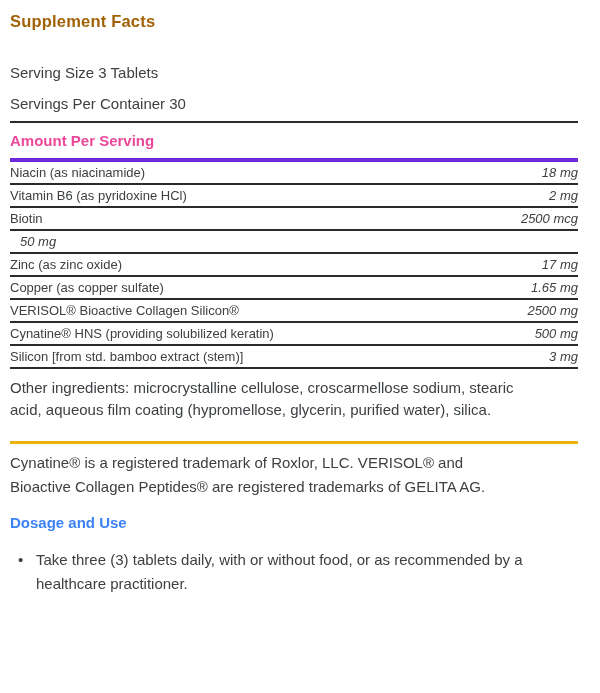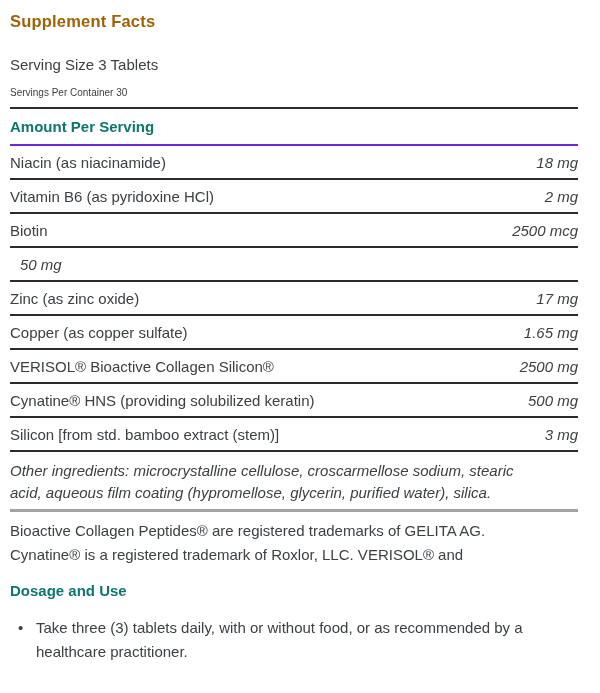--- a/index.html
+++ b/index.html
@@ -18,67 +18,66 @@
     padding: 12px 22px 0 10px;
   }
   .title {
     font-size: 16.5px;
     font-weight: bold;
     color: #a16207;
     letter-spacing: 0.2px;
     margin: 0;
   }
   .serving-size {
-    margin-top: 25px;
+    margin-top: 33px;
     font-size: 15px;
   }
   .servings-per-container {
     margin-top: 14px;
-    font-size: 10px;
+    font-size: 15px;
     padding-bottom: 9px;
     border-bottom: 2px solid #2b2b2b;
   }
   .amount-header {
     font-size: 15px;
     font-weight: bold;
-    color: #0f766e;
+    color: #ec4899;
     padding: 9px 0 9px 0;
-    border-bottom: 2px solid #6d28d9;
+    border-bottom: 4px solid #6d28d9;
   }
   .row {
     display: flex;
     justify-content: space-between;
     align-items: center;
-    height: 34px;
+    height: 23px;
     border-bottom: 2px solid #2b2b2b;
-    font-size: 15px;
+    font-size: 13px;
   }
   .row .amount {
     white-space: nowrap;
     padding-left: 10px;
     font-style: italic;
   }
   .other-ingredients {
     margin-top: 8px;
     font-size: 15px;
     line-height: 22px;
-    padding-bottom: 5px;
-    border-bottom: 3px solid #a3a3a3;
-    font-style: italic;
+    padding-bottom: 20px;
+    border-bottom: 3px solid #eab308;
   }
   .trademark-note {
     margin-top: 7px;
     font-size: 15px;
     line-height: 24px;
   }
   .dosage-header {
     margin-top: 15px;
     font-size: 15px;
     font-weight: bold;
-    color: #0f766e;
+    color: #3b82f6;
   }
   .dosage-list {
     margin-top: 17px;
   }
   .dosage-item {
     display: flex;
     font-size: 15px;
     line-height: 24px;
   }
   .bullet {
@@ -140,22 +139,22 @@
     <span>Silicon [from std. bamboo extract (stem)]</span>
     <span class="amount">3 mg</span>
   </div>
 
   <div class="other-ingredients">
     <span class="textline">Other ingredients: microcrystalline cellulose, croscarmellose sodium, stearic</span>
     <span class="textline">acid, aqueous film coating (hypromellose, glycerin, purified water), silica.</span>
   </div>
 
   <div class="trademark-note">
+    <span class="textline">Cynatine® is a registered trademark of Roxlor, LLC. VERISOL® and</span>
     <span class="textline">Bioactive Collagen Peptides® are registered trademarks of GELITA AG.</span>
-    <span class="textline">Cynatine® is a registered trademark of Roxlor, LLC. VERISOL® and</span>
   </div>
 
   <div class="dosage-header">Dosage and Use</div>
 
   <div class="dosage-list">
     <div class="dosage-item">
       <span class="bullet">•</span>
       <span class="dosage-text">Take three (3) tablets daily, with or without food, or as recommended by a healthcare practitioner.</span>
     </div>
   </div>

